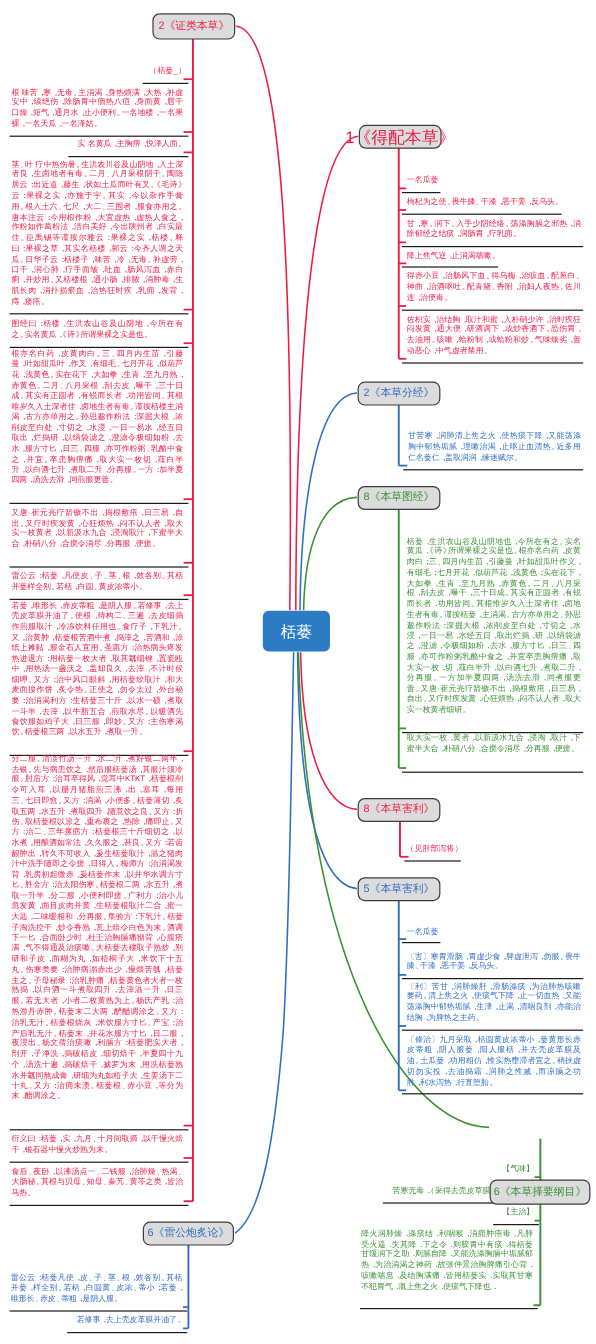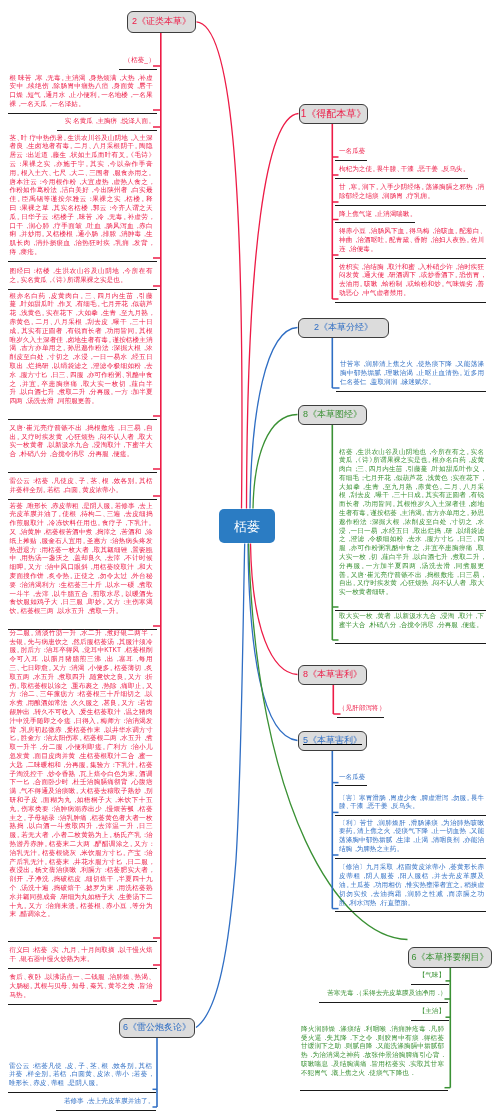--- a/index.html
+++ b/index.html
@@ -132,27 +132,27 @@
 <div class="leaf fit sR" style="left:339.0px;top:209.5px;width:145.0px;height:8.8px;"><span class="txt" style="color:#ed1b46">降上焦气逆<span class="pr">，</span>止消渴喘嗽<span class="pr">。</span></span><i class="ul" style="right: auto; width: 80.4062px;"></i></div>
 <div class="leaf sR" style="left:339.0px;top:227.4px;width:145.0px;height:26.4px;">
       <span class="txt" style="color:#ed1b46">得赤小豆<span class="pr">，</span>治肠风下血<span class="pr">。</span>得乌梅<span class="pr">，</span>治咳血<span class="pr">。</span>配葱白<span class="pr">、</span>神曲<span class="pr">，</span>治酒呕吐<span class="pr">。</span>配青黛<span class="pr">、</span>香附<span class="pr">，</span>治妇人夜热<span class="pr">。</span>佐川连<span class="pr">，</span>治便毒<span class="pr">。</span></span>
       <i class="ul"></i>
     </div>
 <div class="leaf sR" style="left:339.0px;top:262.6px;width:145.0px;height:35.2px;">
       <span class="txt" style="color:#ed1b46">佐枳实<span class="pr">，</span>治结胸<span class="pr">，</span>取汁和蜜<span class="pr">，</span>入朴硝少许<span class="pr">，</span>治时疾狂闷发黄<span class="pr">，</span>通大便<span class="pr">，</span>研酒调下<span class="pr">，</span>或炒香酒下<span class="pr">。</span>恐伤胃<span class="pr">，</span>去油用<span class="pr">。</span>咳嗽<span class="pr">，</span>蛤粉制<span class="pr">，</span>或蛤粉和炒<span class="pr">。</span>气味燥劣<span class="pr">，</span>善动恶心<span class="pr">，</span>中气虚者禁用<span class="pr">。</span></span>
       <i class="ul"></i>
     </div>
 <div class="node-box" style="left:299.0px;top:103.5px;width:69.0px;height:20.5px;">
-      <span class="lbl" style="color:#ed1b46;font-size:10px">1《得配本草》</span>
+      <span class="lbl" style="color:#ed1b46;font-size:14px">1《得配本草》</span>
     </div>
 <div class="leaf sR" style="left:340.0px;top:360.4px;width:144.0px;height:26.4px;">
       <span class="txt" style="color:#2f6ec4">甘苦寒<span class="pr">，</span>润肺清上焦之火<span class="pr">，</span>使热痰下降<span class="pr">，</span>又能荡涤胸中郁热垢腻<span class="pr">，</span>理嗽治渴<span class="pr">，</span>止呕止血清热<span class="pr">。</span>近多用仁名蒌仁<span class="pr">，</span>盖取润润<span class="pr">，</span>缘迷赋尔<span class="pr">。</span></span>
       <i class="ul"></i>
     </div>
-<div class="node-box" style="left:298.0px;top:317.5px;width:91px;height:20.5px;">
+<div class="node-box" style="left:298.0px;top:317.5px;width:69.0px;height:20.5px;">
       <span class="lbl" style="color:#2f6ec4;font-size:9px">2《本草分经》</span>
     </div>
 <div class="leaf sR" style="left:339.0px;top:447.5px;width:145.0px;height:158.3px;">
       <span class="txt" style="color:#3a9134">栝蒌<span class="pr">，</span>生洪农山谷及山阴地也<span class="pr">，</span>今所在有之<span class="pr">。</span>实名黄瓜<span class="pr">，</span><span class="pl">《</span>诗<span class="pr">》</span>所谓果裸之实是也<span class="pr">。</span>根亦名白药<span class="pr">，</span>皮黄肉白<span class="pr">；</span>三<span class="pr">、</span>四月内生苗<span class="pr">，</span>引藤蔓<span class="pr">，</span>叶如甜瓜叶作义<span class="pr">，</span>有细毛<span class="pr">；</span>七月开花<span class="pr">，</span>似葫芦花<span class="pr">，</span>浅黄色<span class="pr">；</span>实在花下<span class="pr">，</span>大如拳<span class="pr">，</span>生青<span class="pr">，</span>至九月熟<span class="pr">，</span>赤黄色<span class="pr">。</span>二月<span class="pr">、</span>八月采根<span class="pr">，</span>刮去皮<span class="pr">，</span>曝干<span class="pr">，</span>三十日成<span class="pr">。</span>其实有正圆者<span class="pr">，</span>有锐而长者<span class="pr">，</span>功用皆同<span class="pr">。</span>其根惟岁久入土深者佳<span class="pr">，</span>卤地生者有毒<span class="pr">。</span>谨按栝蒌<span class="pr">，</span>主消渴<span class="pr">。</span>古方亦单用之<span class="pr">。</span>孙思邈作粉法<span class="pr">：</span>深掘大根<span class="pr">，</span>浓削皮至白处<span class="pr">，</span>寸切之<span class="pr">，</span>水浸<span class="pr">，</span>一日一易<span class="pr">，</span>水经五日<span class="pr">，</span>取出烂捣<span class="pr">，</span>研<span class="pr">，</span>以绢袋滤之<span class="pr">，</span>澄滤<span class="pr">，</span>令极细如粉<span class="pr">，</span>去水<span class="pr">，</span>服方寸匕<span class="pr">，</span>日三<span class="pr">、</span>四服<span class="pr">，</span>亦可作粉粥乳酪中食之<span class="pr">，</span>并宜卒患胸痹痛<span class="pr">，</span>取大实一枚<span class="pr">，</span>切<span class="pr">，</span>薤白半升<span class="pr">，</span>以白酒七升<span class="pr">，</span>煮取二升<span class="pr">，</span>分再服<span class="pr">。</span>一方加半夏四两<span class="pr">，</span>汤洗去滑<span class="pr">，</span>同煮服更善<span class="pr">。</span>又唐·崔元亮疗箭镞不出<span class="pr">，</span>捣根敷疮<span class="pr">，</span>日三易<span class="pr">，</span>自出<span class="pr">。</span>又疗时疾发黄<span class="pr">，</span>心狂烦热<span class="pr">，</span>闷不认人者<span class="pr">，</span>取大实一枚黄者细研<span class="pr">。</span></span>
       <i class="ul"></i>
     </div>
 <div class="leaf sR" style="left:339.0px;top:612.4px;width:145.0px;height:26.4px;">
       <span class="txt" style="color:#3a9134">取大实一枚<span class="pr">，</span>黄者<span class="pr">，</span>以新汲水九合<span class="pr">，</span>浸淘<span class="pr">，</span>取汁<span class="pr">，</span>下蜜半大合<span class="pr">，</span>朴硝八分<span class="pr">，</span>合搅令消尽<span class="pr">，</span>分再服<span class="pr">，</span>便瘥<span class="pr">。</span></span>
       <i class="ul"></i>
     </div>
@@ -169,24 +169,24 @@
       <i class="ul"></i>
     </div>
 <div class="leaf sR" style="left:339.0px;top:818.6px;width:145.0px;height:35.2px;">
       <span class="txt" style="color:#2f6ec4">〔利〕苦甘<span class="pr">，</span>润肺燥肝<span class="pr">，</span>滑肠涤痰<span class="pr">，</span>为治肺热咳嗽要药<span class="pr">。</span>清上焦之火<span class="pr">，</span>使痰气下降<span class="pr">，</span>止一切血热<span class="pr">，</span>又能荡涤胸中郁热垢腻<span class="pr">，</span>生津<span class="pr">，</span>止渴<span class="pr">，</span>清咽良剂<span class="pr">，</span>亦能治结胸<span class="pr">，</span>为脾热之主药<span class="pr">。</span></span>
       <i class="ul"></i>
     </div>
 <div class="leaf sR" style="left:339.0px;top:863.4px;width:145.0px;height:44.0px;">
       <span class="txt" style="color:#2f6ec4">〔修治〕九月采取<span class="pr">，</span>栝圆黄皮浓蒂小<span class="pr">，</span>蒌黄形长赤皮蒂粗<span class="pr">，</span>阴人服蒌<span class="pr">，</span>阳人服栝<span class="pr">，</span>并去壳皮革膜及油<span class="pr">。</span>土瓜蒌<span class="pr">，</span>功用相仿<span class="pr">，</span>惟实热壅滞者宜之<span class="pr">。</span>稍挟虚切勿实投<span class="pr">，</span>去油捣霜<span class="pr">，</span>润肺之性减<span class="pr">，</span>而凉膈之功胜<span class="pr">，</span>利水泻热<span class="pr">，</span>行直堕胎<span class="pr">。</span></span>
       <i class="ul"></i>
     </div>
-<div class="node-box" style="left:298.0px;top:730.5px;width:69.0px;height:20.5px;text-decoration:underline;">
+<div class="node-box" style="left:298.0px;top:730.5px;width:69.0px;height:20.5px;">
       <span class="lbl" style="color:#2f6ec4;font-size:9px">5《本草害利》</span>
     </div>
-<div class="node-box" style="left:408.0px;top:947px;width:84.0px;height:20.5px;text-align:center;">
+<div class="node-box" style="left:408.0px;top:983px;width:84.0px;height:20.5px;text-align:center;">
       <span class="lbl" style="color:#3a9134;font-size:9px">6《本草择要纲目》</span>
     </div>
 <div class="leaf fit sL" style="left:397.0px;top:970.9px;width:48.0px;height:8.8px;"><span class="txt" style="color:#3a9134">【气味】</span><i class="ul" style="left: auto; width: 38.375px;"></i></div>
 <div class="leaf fit sL" style="left:301.0px;top:989.0px;width:143.0px;height:8.8px;"><span class="txt" style="color:#3a9134">苦寒无毒<span class="pr">．</span><span class="pl">（</span>采得去壳皮草膜及油净用<span class="pr">．</span><span class="pr">）</span></span><i class="ul" style="left: auto; width: 128.844px;"></i></div>
 <div class="leaf fit sL" style="left:397.0px;top:1007.2px;width:48.0px;height:8.8px;"><span class="txt" style="color:#3a9134">【主治】</span><i class="ul" style="left: auto; width: 38.375px;"></i></div>
 <div class="leaf sL" style="left:301.0px;top:1024.9px;width:143.0px;height:61.6px;">
       <span class="txt" style="color:#3a9134">降火润肺燥<span class="pr">．</span>涤痰结<span class="pr">．</span>利咽喉<span class="pr">．</span>消痈肿疮毒<span class="pr">．</span>凡肺受火逼<span class="pr">．</span>失其降<span class="pr">．</span>下之令<span class="pr">．</span>则胶胃中有痰<span class="pr">．</span>得栝蒌甘缓润下之助<span class="pr">．</span>则腻自降<span class="pr">．</span>又能洗涤胸膈中垢腻郁热<span class="pr">．</span>为治消渴之神药<span class="pr">．</span>故张仲景治胸脾痛引心背<span class="pr">．</span>咳嗽喘息<span class="pr">．</span>及结胸满痛<span class="pr">．</span>皆用栝蒌实<span class="pr">．</span>实取其甘寒不犯胃气<span class="pr">．</span>溉上焦之火<span class="pr">．</span>使痰气下降也<span class="pr">．</span></span>
       <i class="ul"></i>
     </div>
 <div class="leaf sL" style="left:9.0px;top:1061.7px;width:143.0px;height:26.4px;">

